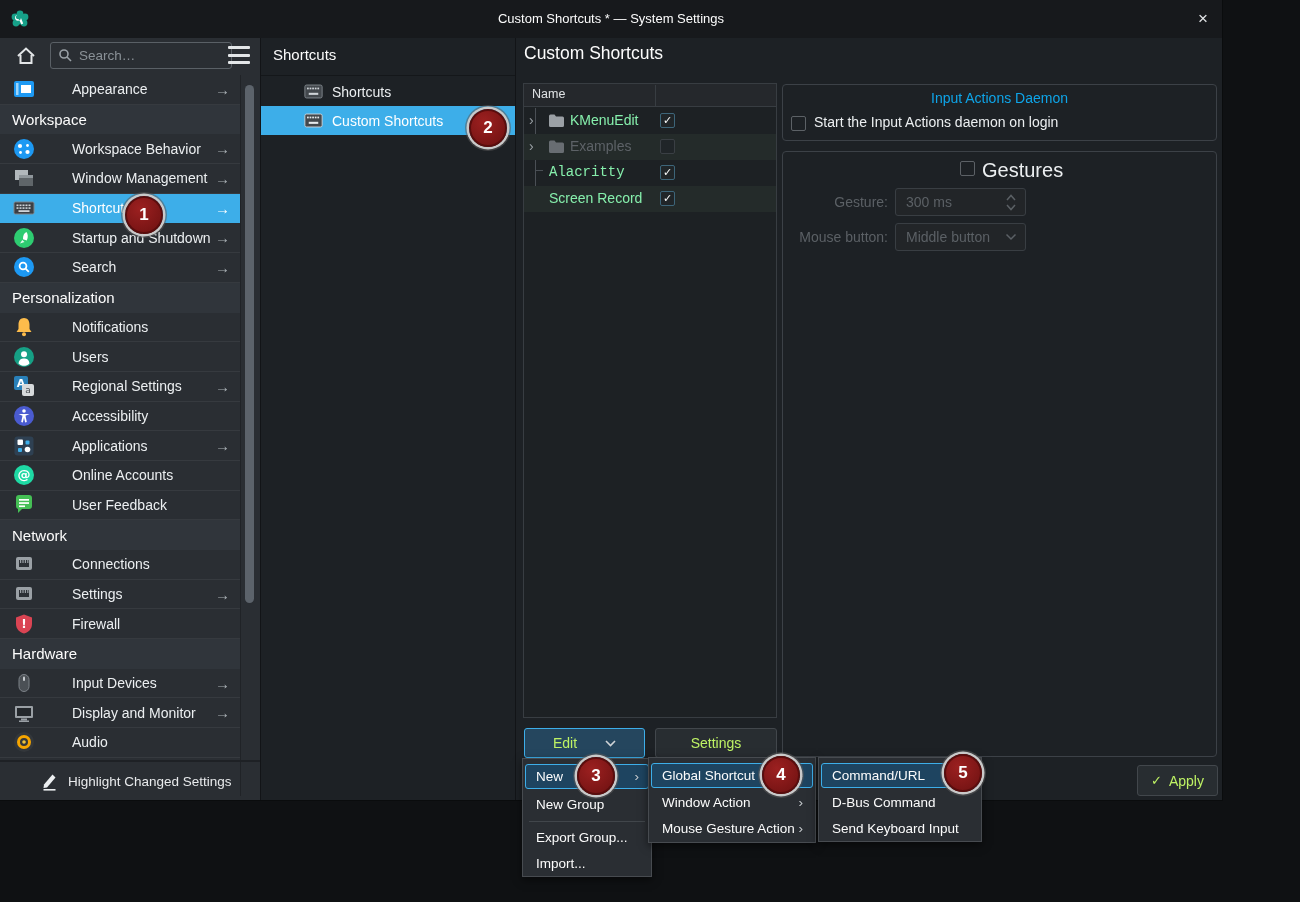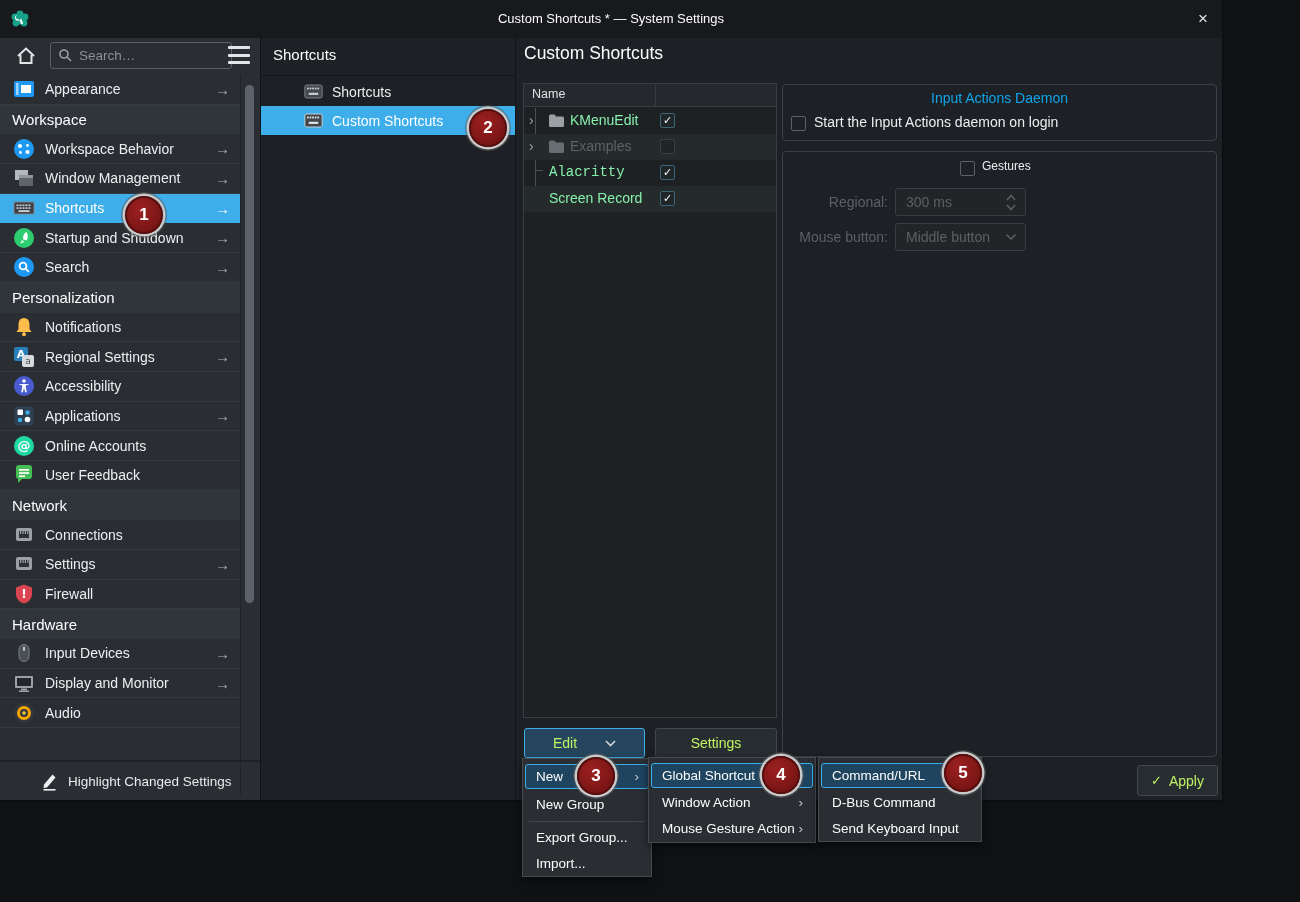--- a/index.html
+++ b/index.html
@@ -18,21 +18,21 @@
   #sb-toolbar { position:absolute; left:0; top:0; width:260px; height:37px; }
   #home-btn { position:absolute; left:14px; top:6px; width:24px; height:24px; }
   #search-box { position:absolute; left:50px; top:4px; width:182px; height:27px; border:1px solid #5a6066; border-radius:3px; background:#2a2e33; }
   #search-box svg { position:absolute; left:7px; top:5px; }
   #search-input { position:absolute; left:28px; top:0; width:148px; height:25px; background:transparent; border:none; outline:none; color:#fcfcfc; font-size:13.5px; font-family:"Liberation Sans",sans-serif; }
   #search-input::placeholder { color:#8a9197; }
   #hamburger { position:absolute; left:228px; top:8px; width:22px; height:19px; }
   #hamburger div { height:3px; background:#e3e6e8; margin-bottom:4.5px; border-radius:1px; }
 
   #sb-list { position:absolute; left:0; top:37px; width:240px; height:683px; overflow:hidden; }
-  .sb-item { position:relative; height:29.7px; display:flex; align-items:center; padding-left:13px; border-bottom:1px solid rgba(252,252,252,0.06); cursor:default; }
+  .sb-item { position:relative; height:29.7px; display:flex; align-items:center; padding-left:13px; border-bottom:1px solid rgba(252,252,252,0.06); cursor:default;gap:27px; }
   .sb-item .lab { color:#eceff1; font-size:14px; margin-left:10px; white-space:nowrap; }
   .sb-item .ic { width:22px; height:22px; flex:0 0 22px; display:flex; align-items:center; justify-content:center; }
   .sb-item .arr { position:absolute; right:10px; color:#aab0b5; font-size:15px; }
   .sb-item.sel { background:#3daee9; border-bottom-color:transparent; }
   .sb-item.sel .lab, .sb-item.sel .arr { color:#ffffff; }
   .sb-header { height:29.7px; background:#30353b; color:#fcfcfc; font-size:15px; display:flex; align-items:center; padding-left:12px; }
   #sb-vline { position:absolute; left:240px; top:37px; width:1px; height:721px; background:#202327; }
   #sb-scroll { position:absolute; left:245px; top:47px; width:9px; height:518px; border-radius:4.5px; background:#5c636b; }
   #sb-footer { position:absolute; left:0; top:722px; width:260px; height:40px; border-top:2px solid #1e2125; display:flex; align-items:center; padding-left:40px; }
   #sb-footer .lab { color:#e8eaec; font-size:13.5px; margin-left:8px; }
@@ -71,21 +71,21 @@
   #settings-btn { left:139px; top:690px; width:122px; background:#282d31; border:1px solid #42474c; }
 
   .gbox { position:absolute; border:1px solid #3c4147; border-radius:4px; background:#1d2125; }
   #daemon-box { left:266px; top:46px; width:435px; height:57px; }
   #daemon-box .gtitle { position:absolute; left:0; top:5px; width:100%; text-align:center; color:#0ea5e9; font-size:14px; }
   .cbx { position:absolute; width:15px; height:15px; border:1px solid #5c6166; border-radius:2px; background:transparent; }
   #daemon-cb { left:8px; top:31px; }
   #daemon-cb-lab { position:absolute; left:31px; top:29px; color:#eceff1; font-size:14px; }
   #gestures-box { left:266px; top:113px; width:435px; height:606px; }
   #gestures-cb { left:177px; top:9px; }
-  #gestures-lab { position:absolute; left:199px; top:7px; color:#eceff1; font-size:12px; }
+  #gestures-lab { position:absolute; left:199px; top:7px; color:#eceff1; font-size:20px; }
   .dim-lab { position:absolute; color:#5b6065; font-size:14px; text-align:right; }
   #timeout-lab { left:0px; top:42px; width:105px; }
   #mouse-lab { left:0px; top:77px; width:105px; }
   .field { position:absolute; left:112px; width:131px; height:28px; background:#222528; border:1px solid #393e43; border-radius:3px; color:#5b6065; font-size:14px; line-height:26px; padding-left:10px; }
   #timeout-field { top:36px; }
   #mouse-field { top:71px; }
   .spin-arrows { position:absolute; right:8px; top:3px; }
   .dd-arrow { position:absolute; right:8px; top:9px; }
 
   #apply-btn { left:621px; top:727px; width:81px; height:31px; background:#282d31; border:1px solid #42474c; }
@@ -244,20 +244,30 @@
       <div class="sb-item">
         <span class="ic">
               <svg width="22" height="22" viewBox="0 0 22 22">
                 <path d="M11 2 C7.5 2 5.5 4.8 5.5 8.5 L5.5 13 L3.5 16 L18.5 16 L16.5 13 L16.5 8.5 C16.5 4.8 14.5 2 11 2 Z" fill="#fdbc4b"></path>
                 <circle cx="11" cy="18.3" r="2" fill="#fdbc4b"></circle>
               </svg>
             </span>
         <span class="lab">Notifications</span>
       </div>
 
+      <div class="sb-item">
+        <span class="ic">
+              <svg width="22" height="22" viewBox="0 0 22 22">
+                <circle cx="11" cy="11" r="10" fill="#16a085"></circle>
+                <circle cx="11" cy="8.3" r="3" fill="#fff"></circle>
+                <path d="M5.5 17.5 C6 13.8 8.2 12.6 11 12.6 C13.8 12.6 16 13.8 16.5 17.5 C15 19 13 19.8 11 19.8 C9 19.8 7 19 5.5 17.5 Z" fill="#fff"></path>
+              </svg>
+            </span>
+        <span class="lab">Users</span>
+      </div>
 
       <div class="sb-item">
         <span class="ic">
               <svg width="22" height="22" viewBox="0 0 22 22">
                 <rect x="1" y="1" width="14" height="14" rx="2" fill="#2980b9"></rect>
                 <text x="8" y="12" font-size="11" font-family="DejaVu Sans" fill="#ffffff" text-anchor="middle" font-weight="bold">A</text>
                 <rect x="9" y="9" width="12" height="12" rx="2" fill="#d7dadc"></rect>
                 <text x="15" y="18" font-size="9" font-family="DejaVu Sans" fill="#4a4f54" text-anchor="middle">a</text>
               </svg>
             </span>
@@ -506,21 +516,21 @@
     <div class="gbox" id="daemon-box">
       <div class="gtitle">Input Actions Daemon</div>
       <span class="cbx" id="daemon-cb"></span>
       <span id="daemon-cb-lab">Start the Input Actions daemon on login</span>
     </div>
 
     <div class="gbox" id="gestures-box">
       <span class="cbx" id="gestures-cb"></span>
       <span id="gestures-lab">Gestures</span>
 
-      <span class="dim-lab" id="timeout-lab">Regional:</span>
+      <span class="dim-lab" id="timeout-lab">Gesture:</span>
       <div class="field" id="timeout-field">
         <span>300 ms</span>
         <span class="spin-arrows">
               <svg width="12" height="21" viewBox="0 0 12 21">
                 <path d="M2 8 L6 3.5 L10 8" stroke="#5b6065" stroke-width="1.5" fill="none"></path>
                 <path d="M2 13 L6 17.5 L10 13" stroke="#5b6065" stroke-width="1.5" fill="none"></path>
               </svg>
             </span>
       </div>
 

